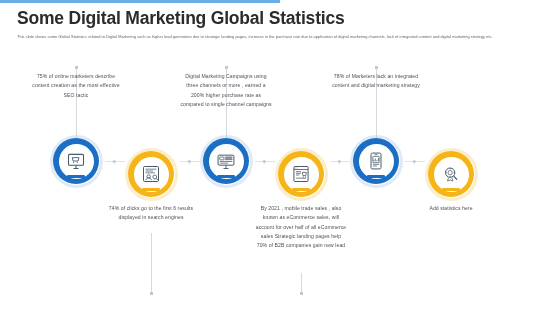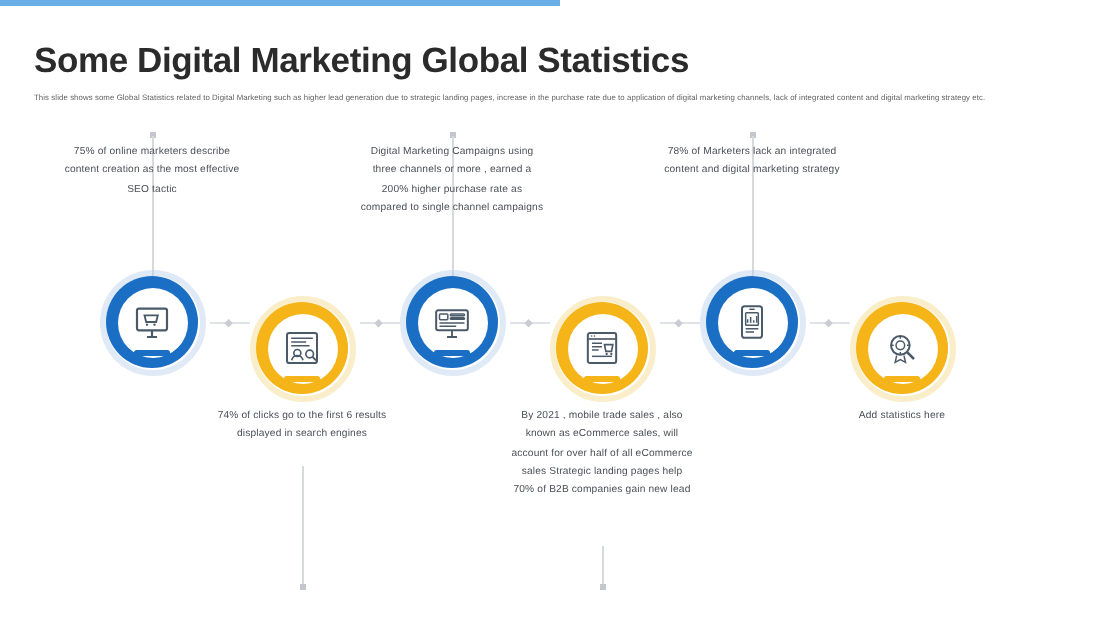--- a/index.html
+++ b/index.html
@@ -28,21 +28,20 @@
     height: 3px;
     background: #6aaee8;
   }
 
   
   .header {
     position: absolute;
     top: 8px;
     left: 17px;
     right: 17px;
-    margin-top: 12px;
   }
   .slide-title {
     font-size: 17.5px;
     font-weight: bold;
     color: #2b2b2b;
     letter-spacing: -0.2px;
     line-height: 1.15;
     white-space: nowrap;
   }
   .slide-subtitle {

